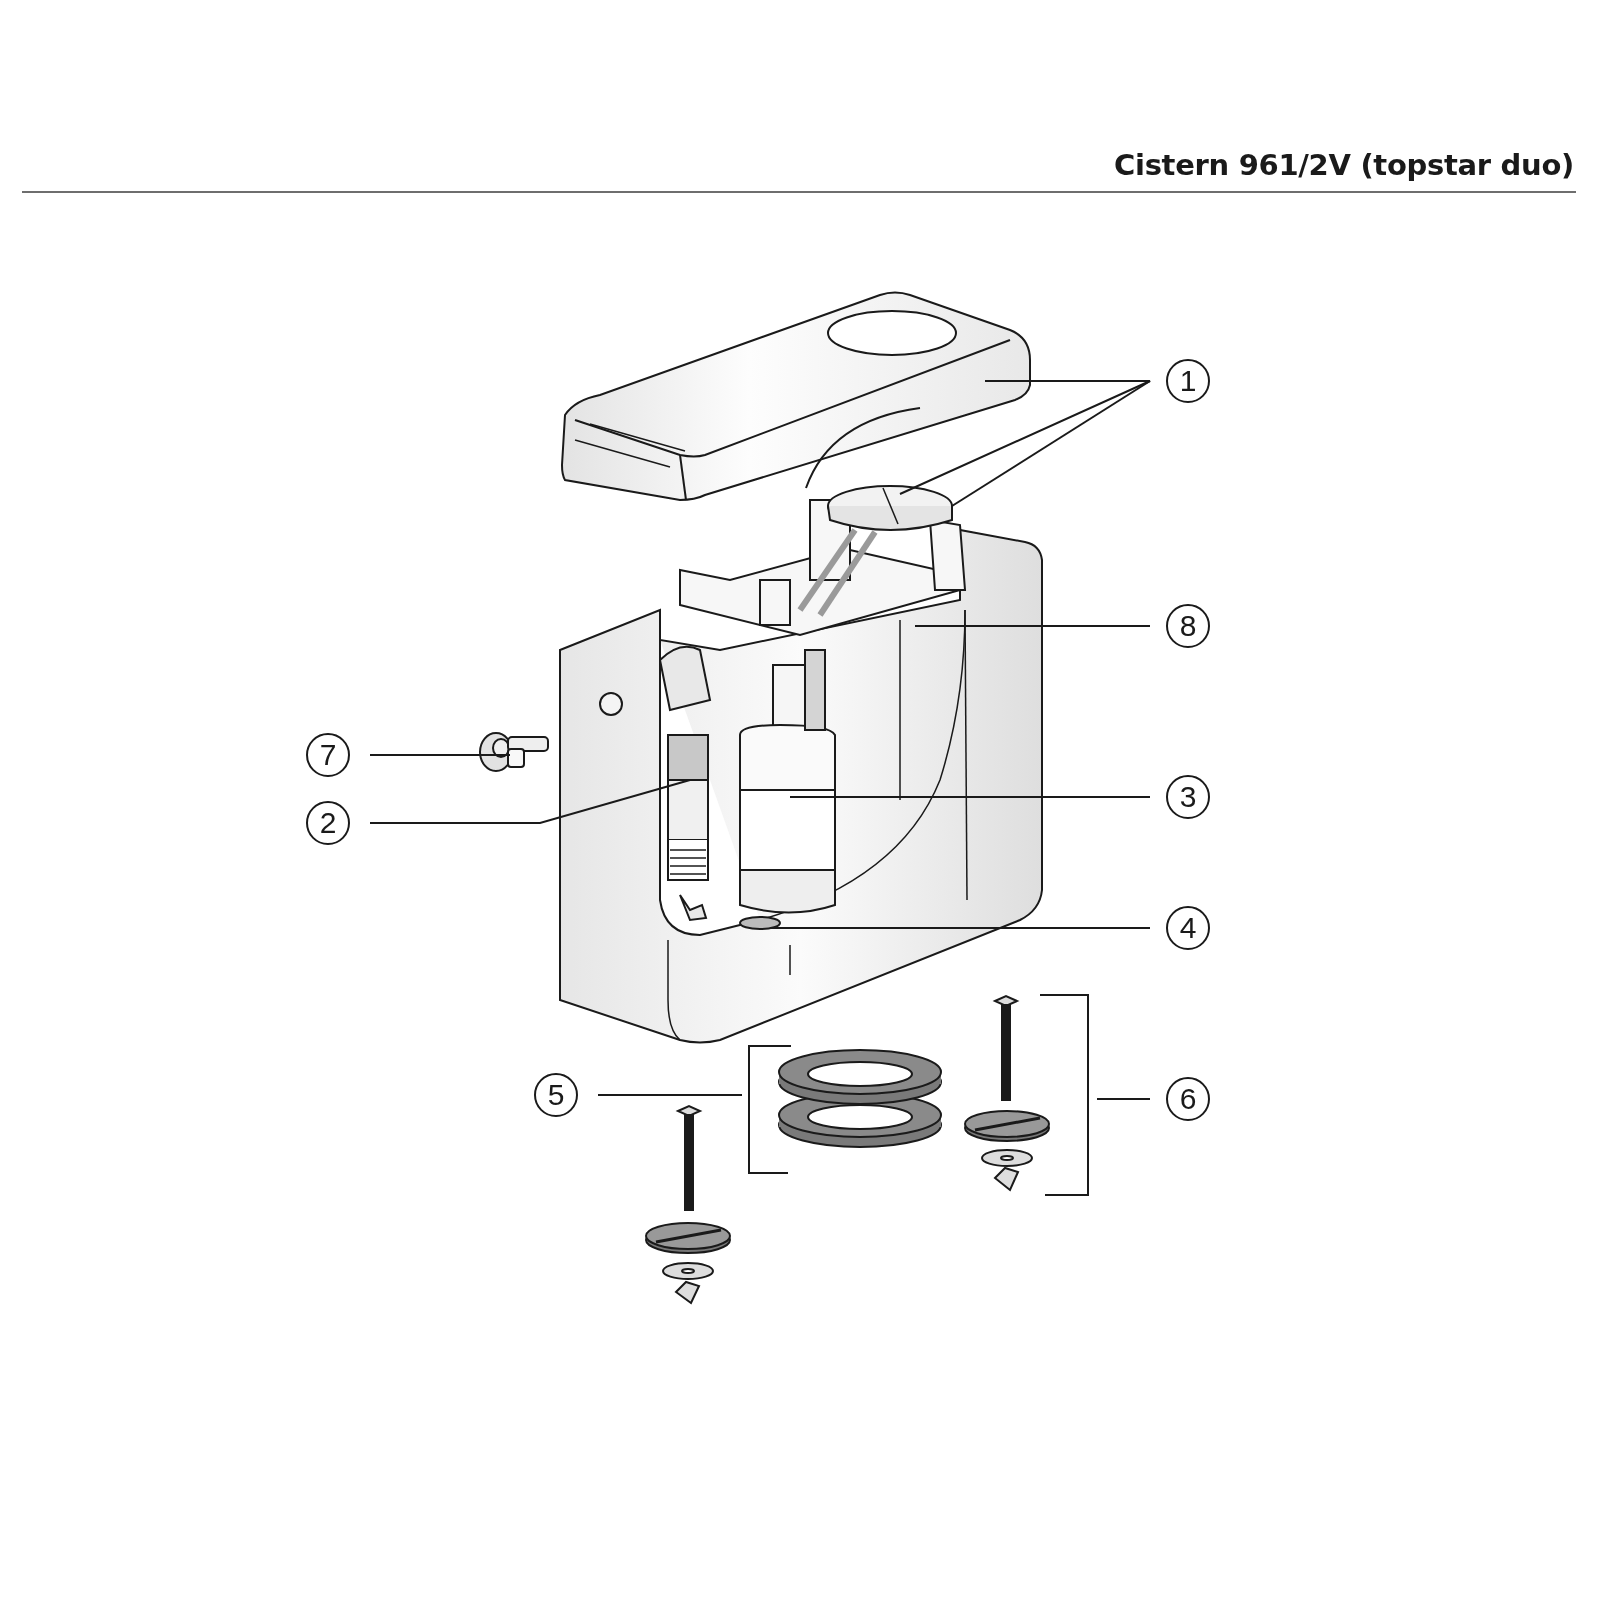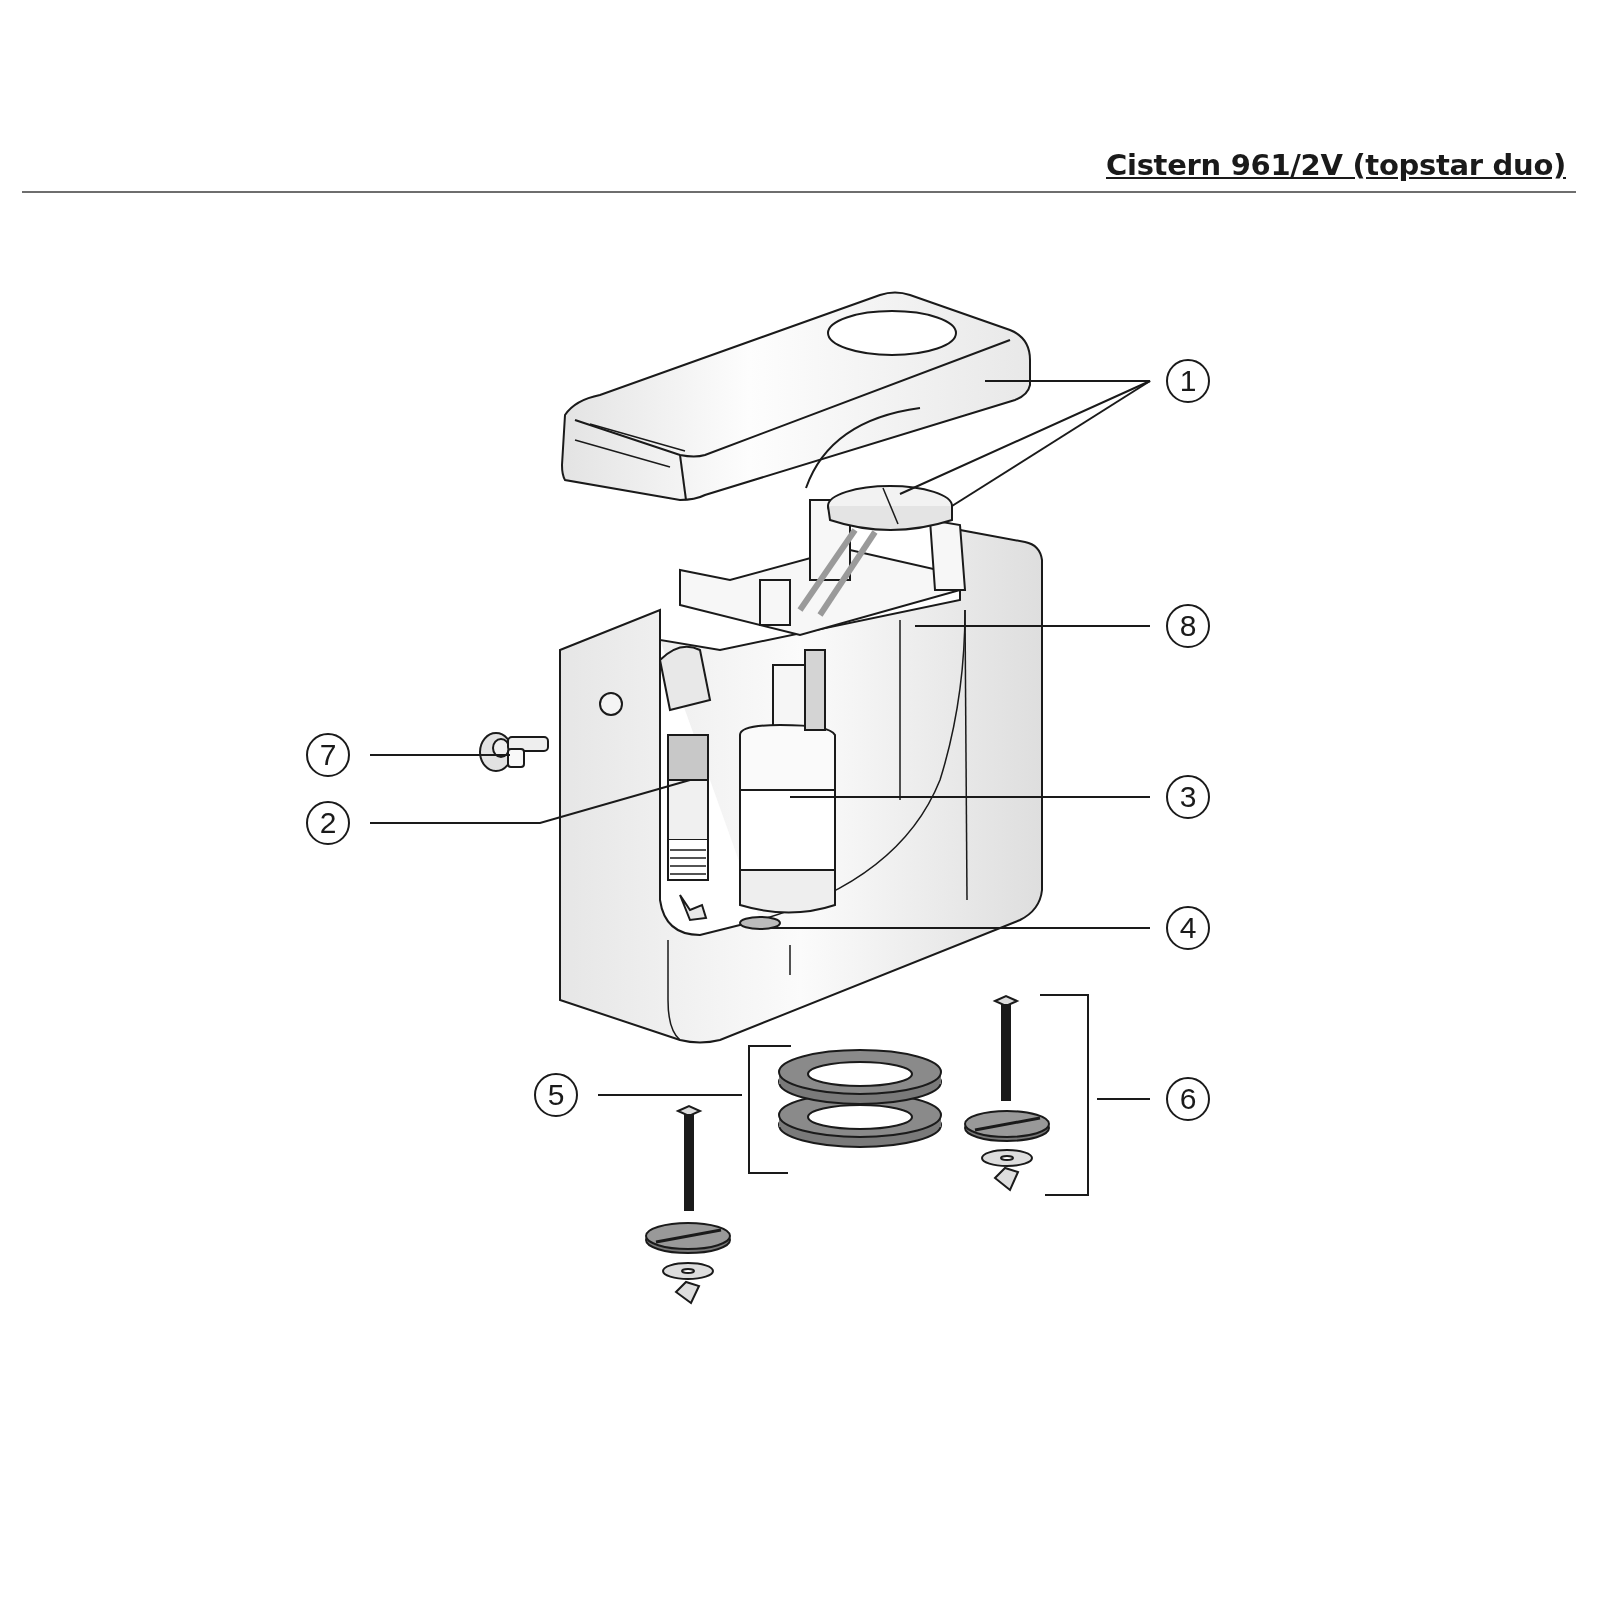--- a/index.html
+++ b/index.html
@@ -1,21 +1,20 @@
 <!DOCTYPE html>
 <html><head>
 <meta charset="utf-8">
 <style>
   html, body { margin: 0; padding: 0; background: #ffffff; }
   body { width: 1600px; height: 1600px; position: relative; overflow: hidden; font-family: "DejaVu Sans", sans-serif; }
   .title {
-    position: absolute; right: 34px; top: 148px;
+    position: absolute; right: 26px; top: 148px;
     font-family: "DejaVu Sans", sans-serif; font-weight: bold; font-size: 29px; color: #1a1a1a;
     letter-spacing: -0.3px;
-    text-decoration: underline;
   }
   .rule { position: absolute; left: 22px; top: 191px; width: 1554px; height: 2px; background: #6e6e6e; }
   svg.diagram { position: absolute; left: 0; top: 0; }
   .callout-num {
     position: absolute; width: 44px; height: 44px; border: 2px solid #1a1a1a; border-radius: 50%;
     display: flex; align-items: center; justify-content: center; box-sizing: border-box;
     font-family: "Liberation Sans", sans-serif; font-size: 30px; color: #1a1a1a; background: #fff;
   }
 </style>
 </head>

